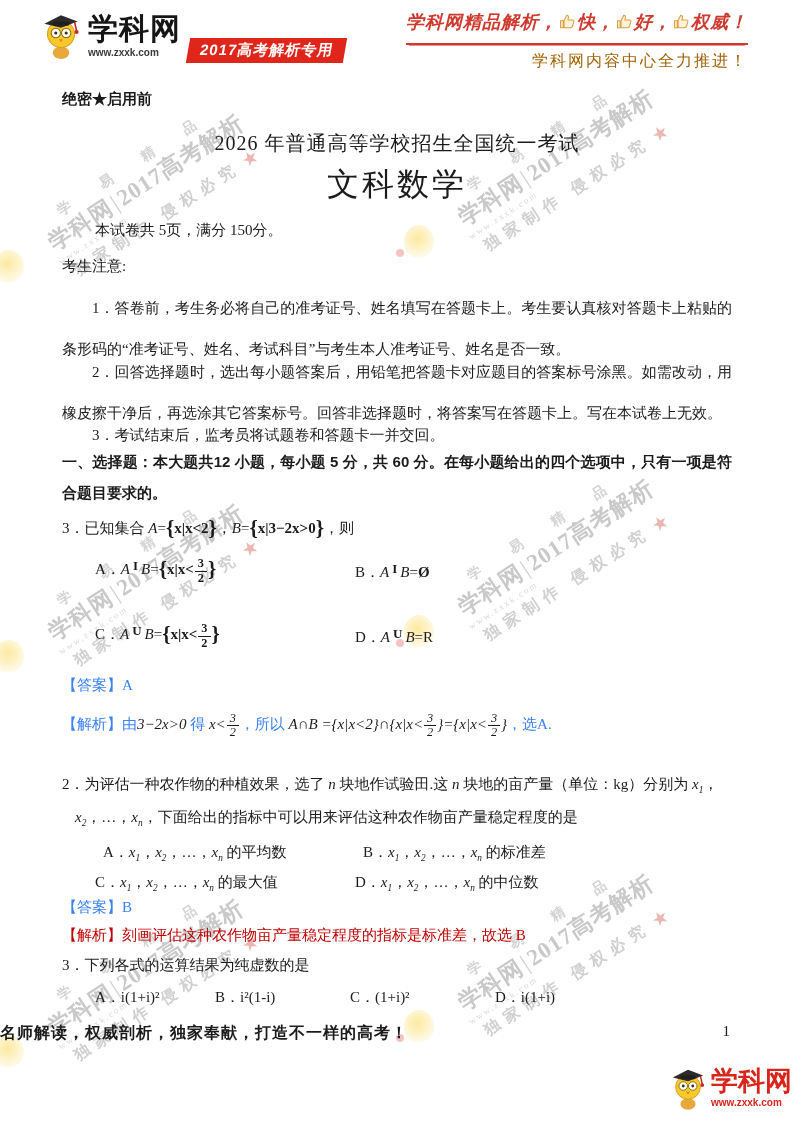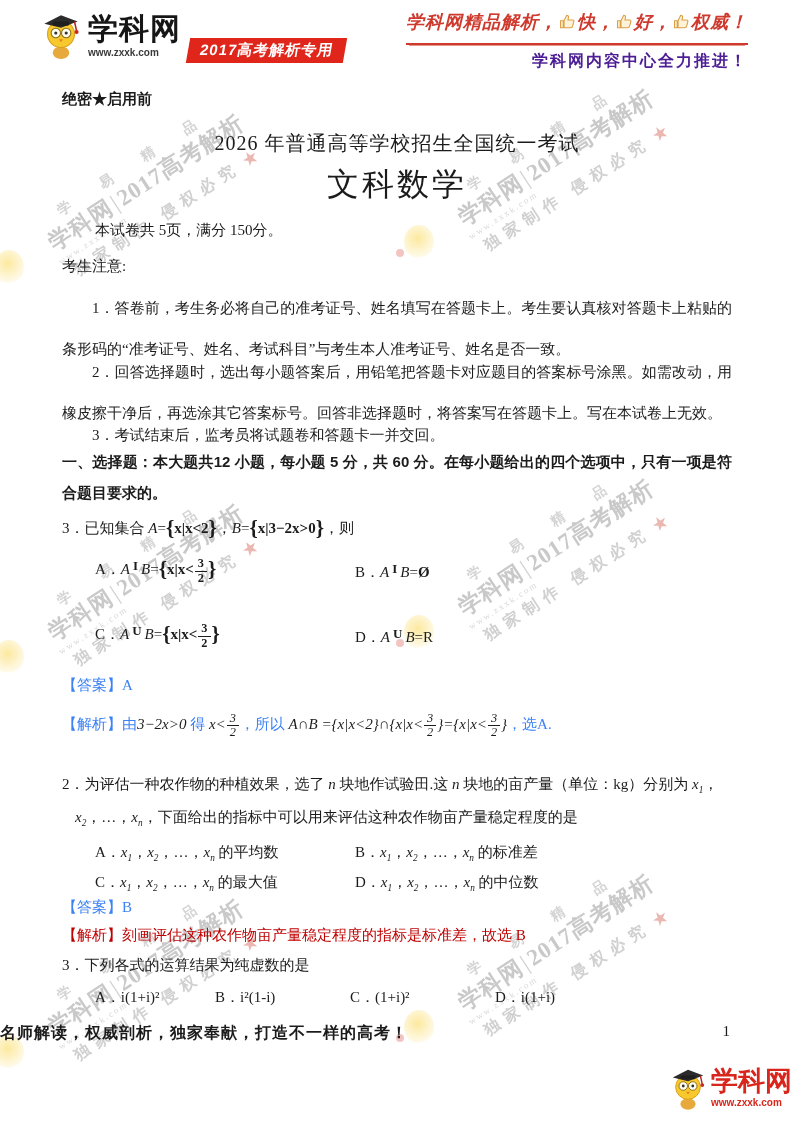--- a/index.html
+++ b/index.html
@@ -27,21 +27,21 @@
   .hdr-logo .url{font-family:"Liberation Sans",sans-serif;font-weight:bold;font-size:10px;color:#3a3a3a;margin-top:3px;}
   .banner{position:absolute;left:188px;top:38px;background:#e0251b;color:#fff;z-index:2;
           font-family:"Liberation Sans",sans-serif;font-weight:bold;font-size:15px;
           padding:3px 12px;transform:skewX(-10deg);letter-spacing:1px;}
   .slogan{position:absolute;right:46px;top:10px;text-align:right;z-index:2;color:#cf3a2e;
           font-family:"Liberation Sans",sans-serif;}
   .slogan-main{font-weight:bold;font-size:18px;font-style:italic;letter-spacing:1px;
                border-bottom:2px solid #cf3a2e;padding-bottom:8px;display:inline-block;
                box-shadow:0 4px 0 -3px #e9958d;}
   .slogan-main .thumb{vertical-align:-2px;margin:0 1px;}
-  .slogan-sub{font-size:16px;font-weight:bold;margin-top:6px;letter-spacing:2px;color:#4c1d95;}
+  .slogan-sub{font-size:16px;font-weight:normal;margin-top:6px;letter-spacing:2px;color:#a16207;}
 
   
   .abs{position:absolute;z-index:1;}
   .doc-left{left:62px;width:670px;}
   .secrecy{top:90px;font-family:"Liberation Sans",sans-serif;font-weight:bold;font-size:15px;}
   .title1{top:130px;left:0;width:794px;text-align:center;font-size:20px;letter-spacing:1px;}
   .title2{top:163px;left:0;width:794px;text-align:center;font-size:32px;letter-spacing:3px;}
   .paper-info{top:221px;left:95px;}
   .notice-title{top:257px;}
   .para{line-height:41px;text-align:justify;}
@@ -53,21 +53,21 @@
   .q1stem{top:508px;line-height:40px;}
   .optrow{display:flex;align-items:center;left:95px;width:637px;}
   .optrow .c1{width:260px;}
   .rowAB{top:543px;height:56px;}
   .rowCD{top:607px;height:58px;}
   .ans{color:#3b82f6;}
   .ans1{top:676px;}
   .ana1{top:700px;line-height:48px;}
   .q2l1{top:768px;line-height:33px;}
   .q2l2{top:801px;left:75px;line-height:33px;}
-  .q2r1{top:838px;height:30px;}
+  .q2r1{top:838px;height:30px;margin-left:8px;}
   .q2r2{top:868px;height:30px;}
   .ans2{top:898px;}
   .ana2{top:926px;color:#c00000;}
   .q3stem{top:956px;}
   .q3row{top:988px;left:95px;width:637px;display:flex;}
   .q3row .o1{width:120px;}
   .q3row .o2{width:135px;}
   .q3row .o3{width:145px;}
 
   

